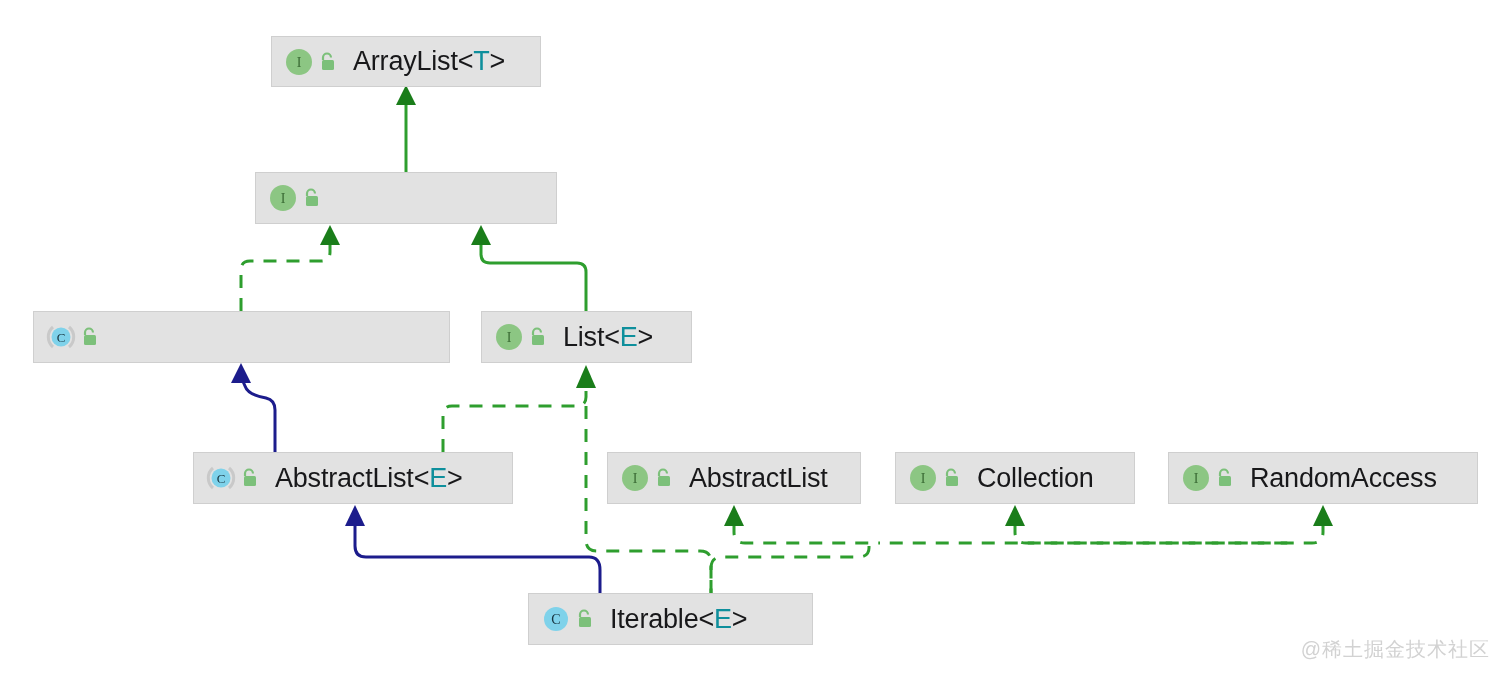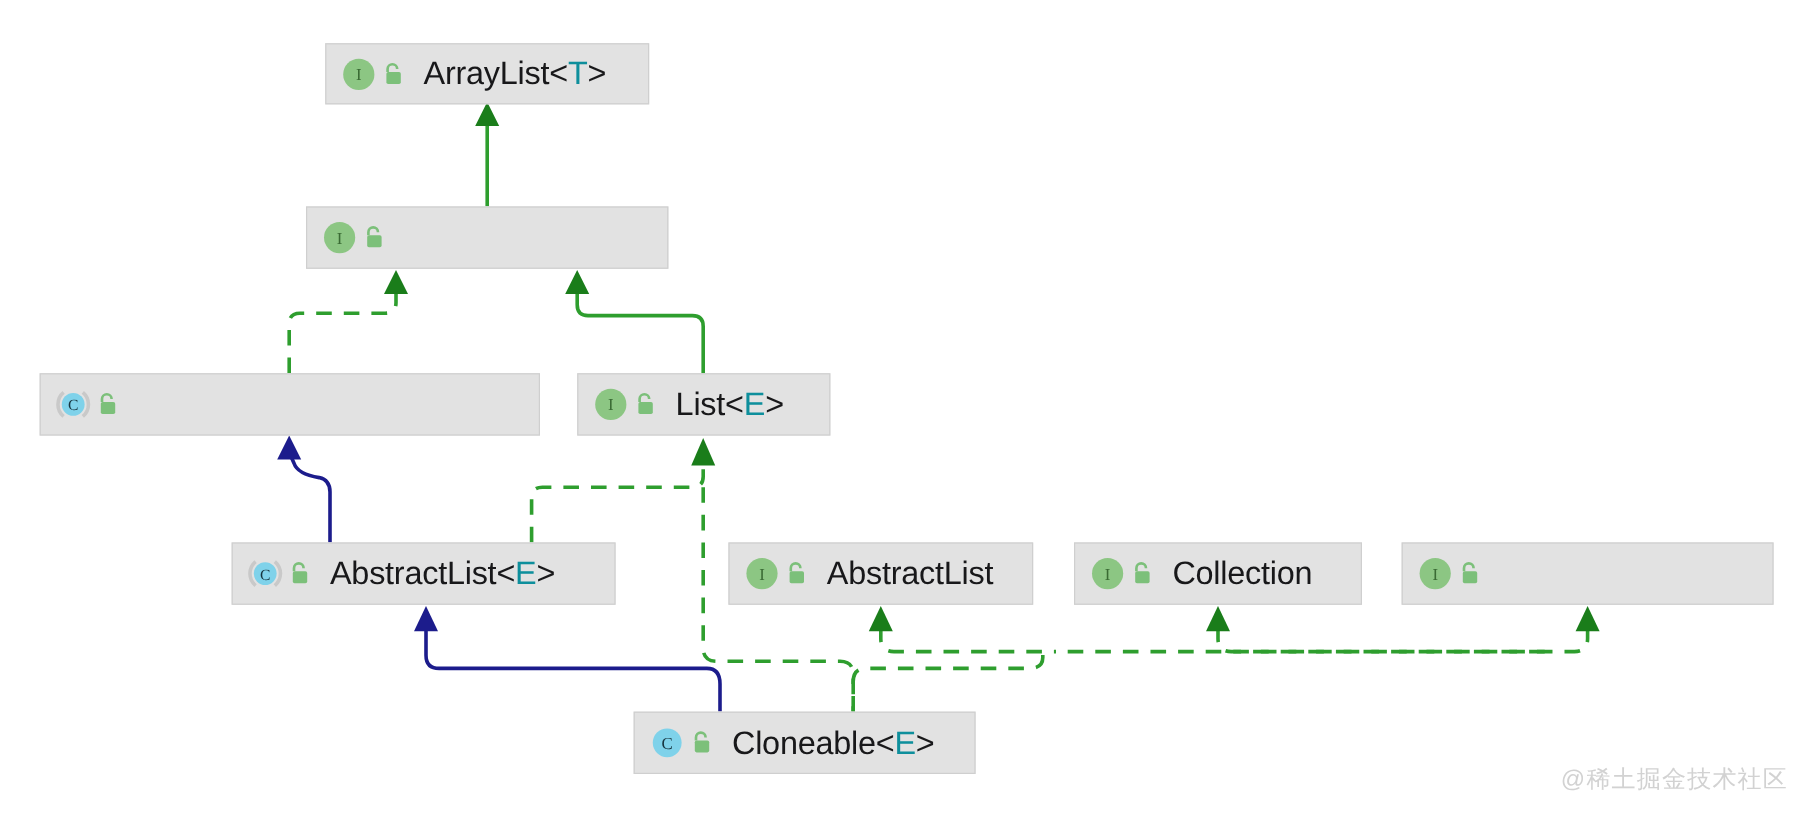--- a/index.html
+++ b/index.html
@@ -240,31 +240,32 @@
     <span class="node-icons">
       <svg class="type-icon" viewBox="0 0 30 30">
         <circle cx="15" cy="15" r="13" fill="#8cc683"></circle>
         <text x="15" y="20" text-anchor="middle" font-family="Liberation Serif, serif" font-size="14" fill="#3a6b34">I</text>
       </svg>
       <svg class="lock-icon" viewBox="0 0 20 22">
         <path d="M6 9 V6.5 a4 4 0 0 1 8 0" fill="none" stroke="#7cc07a" stroke-width="2.2"></path>
         <rect x="5" y="9" width="12" height="10" rx="1.5" fill="#7cc07a"></rect>
       </svg>
     </span>
+    <span class="node-label"><span>RandomAccess</span></span>
   </div>
 
   <div class="node" style="left: 528px; top: 593px; width: 285px; height: 52px;">
     <span class="node-icons">
       <svg class="type-icon" viewBox="0 0 30 30">
         <circle cx="15" cy="15" r="12" fill="#7fd2ea"></circle>
         <text x="15" y="20" text-anchor="middle" font-family="Liberation Serif, serif" font-size="14" fill="#17343f">C</text>
       </svg>
       <svg class="lock-icon" viewBox="0 0 20 22">
         <path d="M6 9 V6.5 a4 4 0 0 1 8 0" fill="none" stroke="#7cc07a" stroke-width="2.2"></path>
         <rect x="5" y="9" width="12" height="10" rx="1.5" fill="#7cc07a"></rect>
       </svg>
     </span>
-    <span class="node-label"><span>Cloneable</span><span class="angle">&lt;</span><span class="generic">E</span><span class="angle">&gt;</span></span>
+    <span class="node-label"><span>Iterable</span><span class="angle">&lt;</span><span class="generic">E</span><span class="angle">&gt;</span></span>
   </div>
 
   <div id="watermark">@稀土掘金技术社区</div>
 
 </div>
 
 </body></html>

